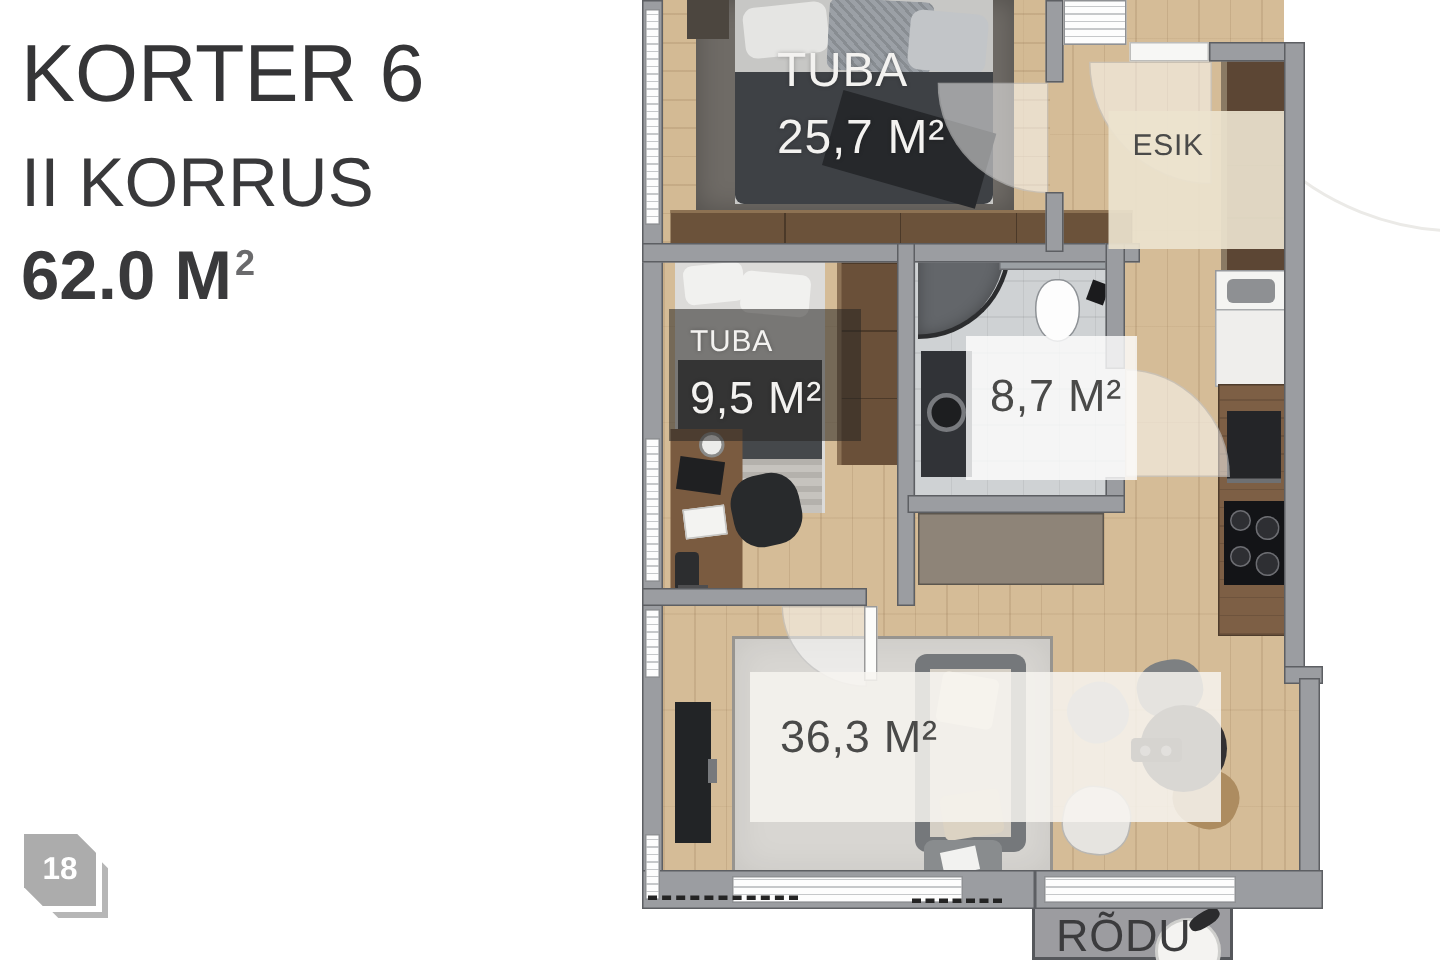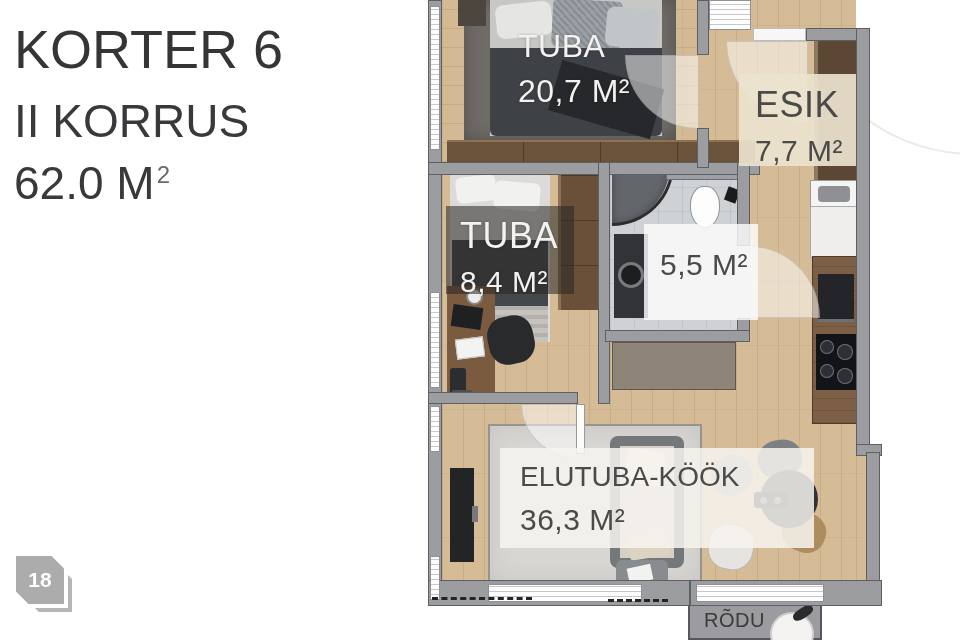--- a/index.html
+++ b/index.html
@@ -3,21 +3,21 @@
 <meta charset="utf-8">
 <style>
   html,body{margin:0;padding:0;background:#ffffff;}
   *{box-sizing:border-box;}
   .canvas{position:relative;width:960px;height:640px;background:#fff;overflow:hidden;
           font-family:"Liberation Sans","DejaVu Sans",sans-serif;}
   .abs{position:absolute;}
   
   .t1{left:14px;top:18px;font-size:54px;font-weight:300;color:#353537;letter-spacing:0px;}
   .t2{left:14px;top:94px;font-size:46px;font-weight:300;color:#39393b;}
-  .t3{left:14px;top:156px;font-size:46px;font-weight:400;color:#39393b;}
+  .t3{left:14px;top:156px;font-size:46px;font-weight:700;color:#39393b;}
   .t3 .sup{font-size:24px;position:relative;top:-16px;left:2px;color:#6a6a6c;}
   
   .badge-back{left:26px;top:566px;width:46px;height:46px;border:4px solid #b6b6b6;
     clip-path:polygon(0 0,72% 0,100% 28%,100% 100%,28% 100%,0 72%);}
   .badge-main{left:16px;top:556px;width:48px;height:48px;background:#acacac;color:#fff;
     clip-path:polygon(0 0,74% 0,100% 26%,100% 100%,26% 100%,0 74%);
     display:flex;align-items:center;justify-content:center;font-size:21px;font-weight:bold;}
   
   .wood{background-color:#d5bc97;
     background-image:repeating-linear-gradient(90deg,rgba(125,92,58,.16) 0 1px,rgba(0,0,0,0) 1px 21px),
@@ -30,31 +30,31 @@
                      repeating-linear-gradient(90deg,rgba(0,0,0,.06) 0 1px,rgba(0,0,0,0) 1px 24px);}
   .wall{background:#9b9da1;border:1px solid #5d5f63;z-index:4;}
   .win{background:#fdfdfd;border:1px solid #8f9194;z-index:5;
     background-image:repeating-linear-gradient(0deg,rgba(0,0,0,0) 0 4px,#c6c8ca 4px 5px);}
   .arc{background:rgba(255,255,255,.5);border:1px solid rgba(110,110,110,.25);z-index:3;}
   .dash{border-top:3px dashed #242424;z-index:5;}
   .furn{z-index:2;}
   .ghost{border:2px solid #ebeae7;border-radius:50%;z-index:0;}
   
   .lbl{z-index:6;font-weight:300;letter-spacing:.5px;color:#4a4a49;line-height:1;}
-  .lbl .l1{font-size:36px;}
+  .lbl .l1{font-size:20px;}
   .lbl .l2{font-size:30px;margin-top:13px;white-space:nowrap;}
   .lbl-light{color:#f3f2f0;text-shadow:0 0 3px rgba(0,0,0,.25);}
   .lbl-big .l1,.lbl-big .l2{font-size:32px;}
   .box-dark{background:rgba(38,36,34,.55);padding:12px 14px;}
   .box-beige{background:rgba(235,227,206,.92);padding:13px 16px;}
   .box-white{background:rgba(252,252,252,.82);padding:13px 16px;}
   .box-cream{background:rgba(247,245,240,.85);padding:15px 20px;}
   .lbl-elu .l1{font-size:28px;letter-spacing:0;}
   .lbl-elu .l2{font-size:30px;margin-top:14px;}
-  .lbl-rodu{font-size:20px;}
+  .lbl-rodu{font-size:30px;}
 </style>
 </head>
 <body>
 
 <div class="canvas">
 
   <div class="abs t1">KORTER 6</div>
   <div class="abs t2">II KORRUS</div>
   <div class="abs t3"><span>62.0 M</span><span class="sup">2</span></div>
 
@@ -180,39 +180,37 @@
     <div class="abs dash" style="left:432px;top:597px;width:100px;height:0;"></div>
     <div class="abs dash" style="left:608px;top:599px;width:60px;height:0;"></div>
 
     <div class="abs" style="left:688px;top:602px;width:134px;height:38px;background:#9c9ca0;border:2px solid #55575b;z-index:2;">
       <div class="abs" style="left:80px;top:8px;width:44px;height:44px;background:#f4f3f1;border:2px solid #cfcfcd;border-radius:50%;"></div>
       <div class="abs" style="left:102px;top:4px;width:22px;height:10px;background:#2b2b2d;border-radius:40%;transform:rotate(-32deg);"></div>
     </div>
 
     <div class="abs lbl lbl-light lbl-big" style="left:518px;top:30px;">
       <div class="l1">TUBA</div>
-      <div class="l2">20,7 M²</div>
+      <div class="l2">25,7 M²</div>
     </div>
 
     <div class="abs lbl lbl-light box-dark" style="left:446px;top:206px;width:128px;height:88px;">
       <div class="l1">TUBA</div>
-      <div class="l2">8,4 M²</div>
+      <div class="l2">9,5 M²</div>
     </div>
 
     <div class="abs lbl box-beige" style="left:739px;top:74px;width:117px;height:92px;">
       <div class="l1">ESIK</div>
-      <div class="l2">7,7 M²</div>
     </div>
 
     <div class="abs lbl box-white" style="left:644px;top:224px;width:114px;height:96px;">
-      <div class="l2">5,5 M²</div>
+      <div class="l2">8,7 M²</div>
     </div>
 
     <div class="abs lbl box-cream lbl-elu" style="left:500px;top:448px;width:314px;height:100px;">
-      <div class="l1">ELUTUBA-KÖÖK</div>
       <div class="l2">36,3 M²</div>
     </div>
 
     <div class="abs lbl lbl-rodu" style="left:704px;top:610px;color:#3b3b3d;z-index:6;">
       <span>RÕDU</span>
     </div>
 
   </div>
 </div>
 

